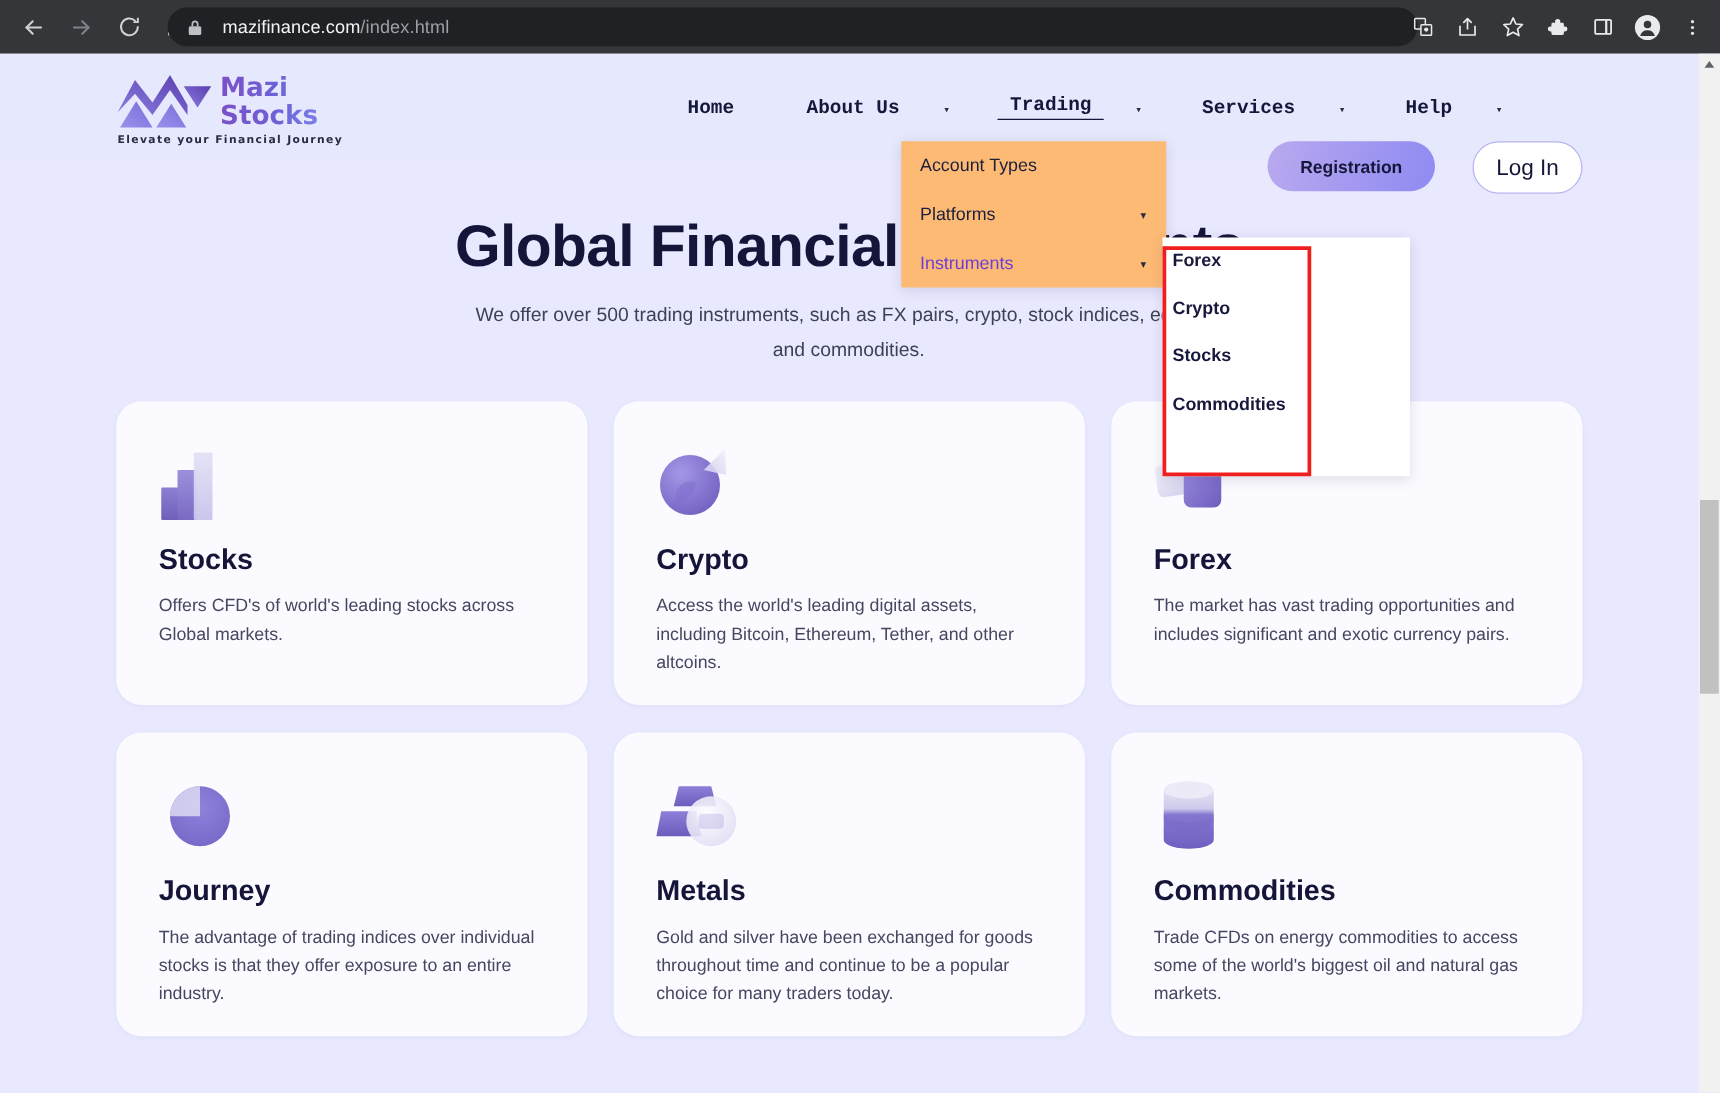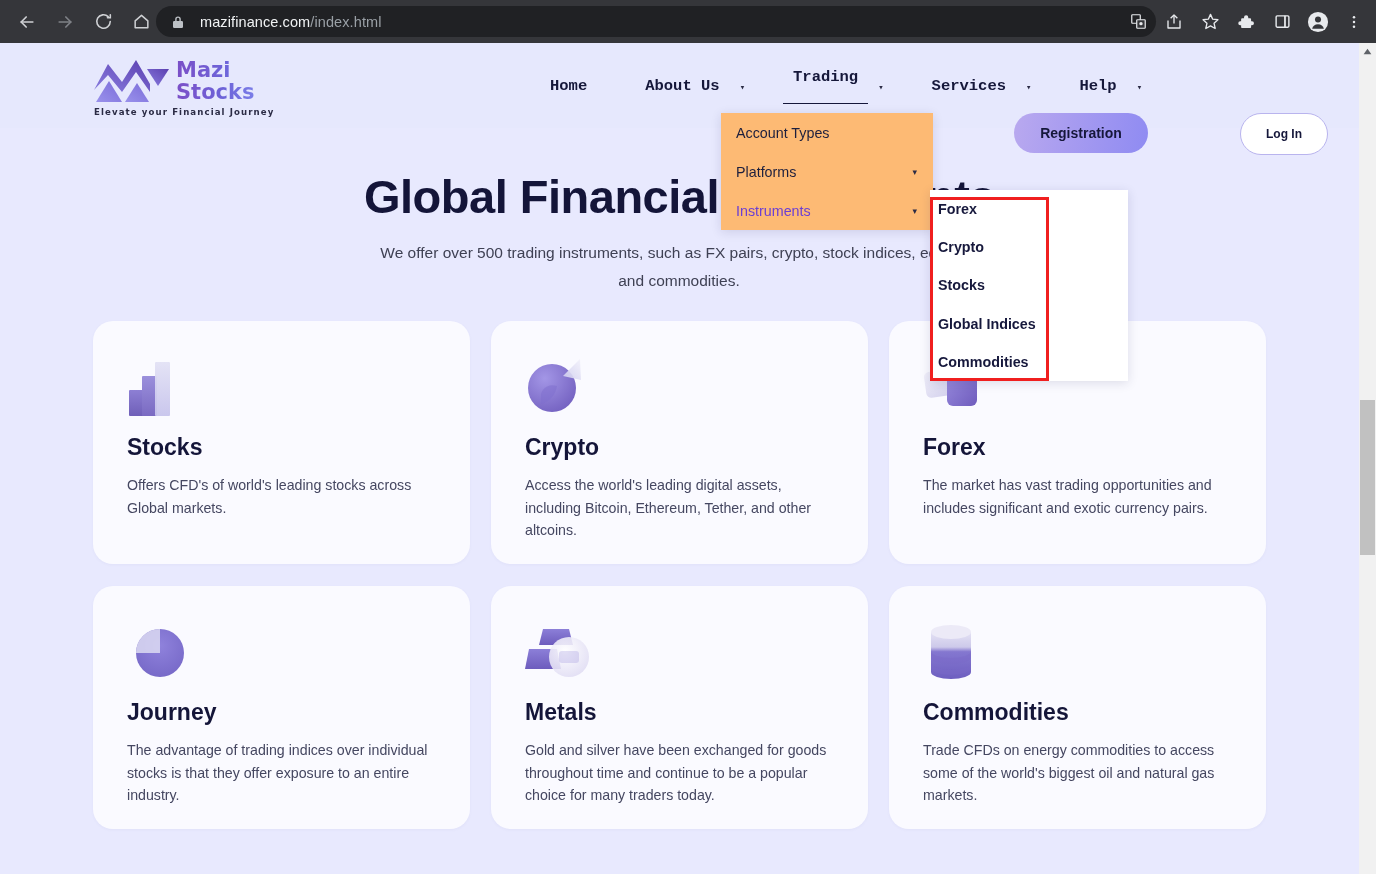--- a/index.html
+++ b/index.html
@@ -19,21 +19,21 @@
   .nav-btns { display: flex; align-items: center; padding-left: 8px; }
   .nav-btn {
     width: 38px; height: 38px; border-radius: 50%;
     display: flex; align-items: center; justify-content: center;
     color: #cfd1d4;
   }
   .nav-btn.disabled { color: #7f8287; }
   .nav-btn svg { display: block; }
 
   #omnibox {
-    position: absolute; left: 156px; top: 6px;
+    position: absolute; left: 134px; top: 6px;
     width: 1000px; height: 31px;
     background: #202124; border-radius: 16px;
     display: flex; align-items: center;
     padding-left: 14px;
   }
   #lock-icon { width: 16px; height: 16px; margin-right: 14px; display:flex; align-items:center; justify-content:center;}
   #url-text {
     font-size: 14.5px; color: #f1f3f4; letter-spacing: 0.1px;
     white-space: nowrap;
   }
@@ -84,43 +84,43 @@
   #main-nav {
     position: absolute; left: 540px; top: 0; height: 85px;
     display: flex; align-items: center; gap: 0;
   }
   .nav-item {
     display: flex; align-items: center; height: 85px;
     font-size: 15.5px; font-weight: bold; color: #15173a;
     padding: 0 0 0 0; cursor: pointer; position: relative; font-family: Liberation Mono, monospace;
   }
   .nav-label { padding: 0 10px; }
-  .nav-item.spaced { margin-left: 38px; }
+  .nav-item.spaced { margin-left: 38px; gap: 15px; }
   .nav-item.active .nav-label {
     border-bottom: 1.6px solid #15173a;
-    padding-bottom: 17px;
+    padding-bottom: 2px;
   }
   .caret {
     font-size: 9px; color: #2b2b45; margin-left: 10px; margin-right: 0;
     transform: translateY(2px);
   }
 
   #btn-registration {
     position: absolute; left: 1014px; top: 70px;
     width: 134px; height: 40px; border-radius: 20px;
     background: linear-gradient(100deg,#b9a9ef 0%, #a89cf0 40%, #8f8bf2 100%);
     display: flex; align-items: center; justify-content: center;
     font-size: 14px; font-weight: bold; color: #15173a; cursor: pointer;
   }
   #btn-login {
-    position: absolute; left: 1240px; top: 70px;
+    position: absolute; left: 1178px; top: 70px;
     width: 88px; height: 42px; border-radius: 21px;
     background: #ffffff; border: 1.4px solid #b9b4ee;
     display: flex; align-items: center; justify-content: center;
-    font-size: 12px; font-weight: bold; color: #15173a; cursor: pointer;
+    font-size: 18px; font-weight: normal; color: #15173a; cursor: pointer;
   }
 
   
   #hero-title {
     position: absolute; left: 0; top: 126px; width: 1359px;
     text-align: center;
     font-size: 47px; font-weight: bold; color: #141539;
     letter-spacing: -0.5px;
   }
   #hero-sub {
@@ -492,21 +492,20 @@
     <div class="dd-item highlight">
       <span>Instruments</span>
       <span class="dd-caret">▾</span>
     </div>
   </div>
 
   <div id="dropdown-instruments">
     <div class="sub-item">Forex</div>
     <div class="sub-item">Crypto</div>
     <div class="sub-item">Stocks</div>
-    <div class="sub-item">Global Indices</div>
     <div class="sub-item">Commodities</div>
   </div>
 
   <div id="annotation-box"></div>
 </div>
 
 <div id="scrollbar-track">
   <div id="scrollbar-up">
     <svg width="9" height="7" viewBox="0 0 9 7" fill="#5f6368">
         <polygon points="4.5,0.8 8.4,6.2 0.6,6.2"></polygon>

